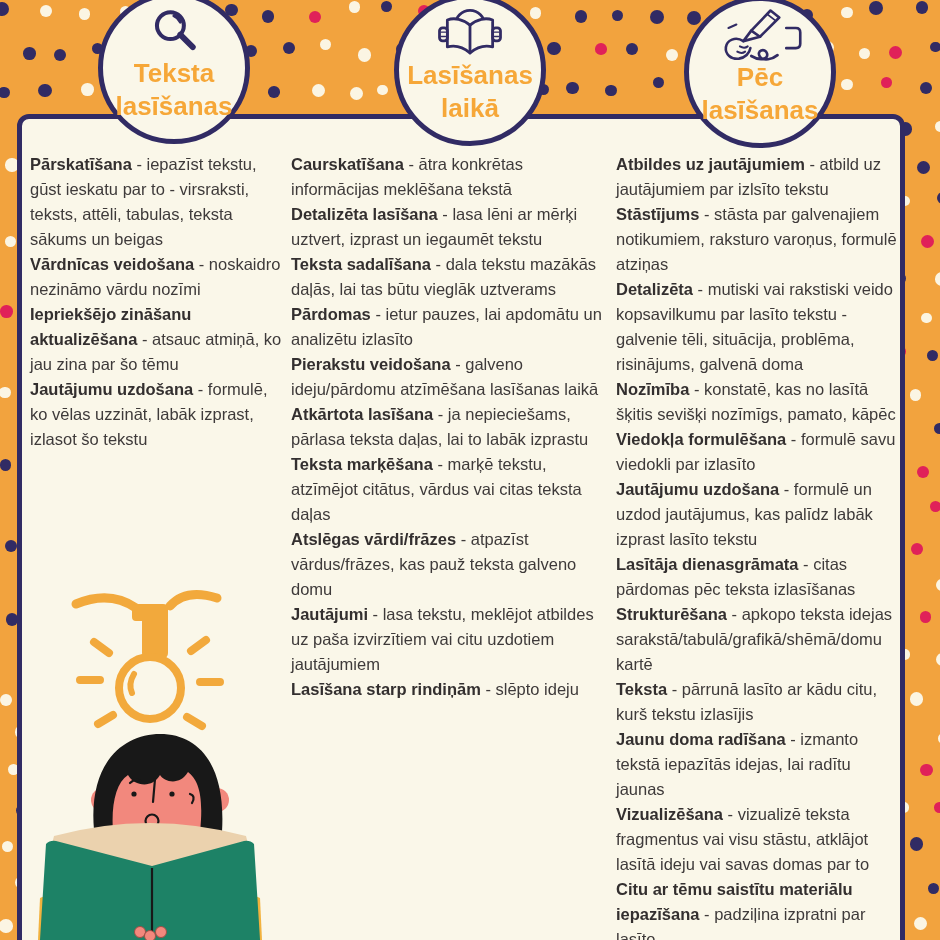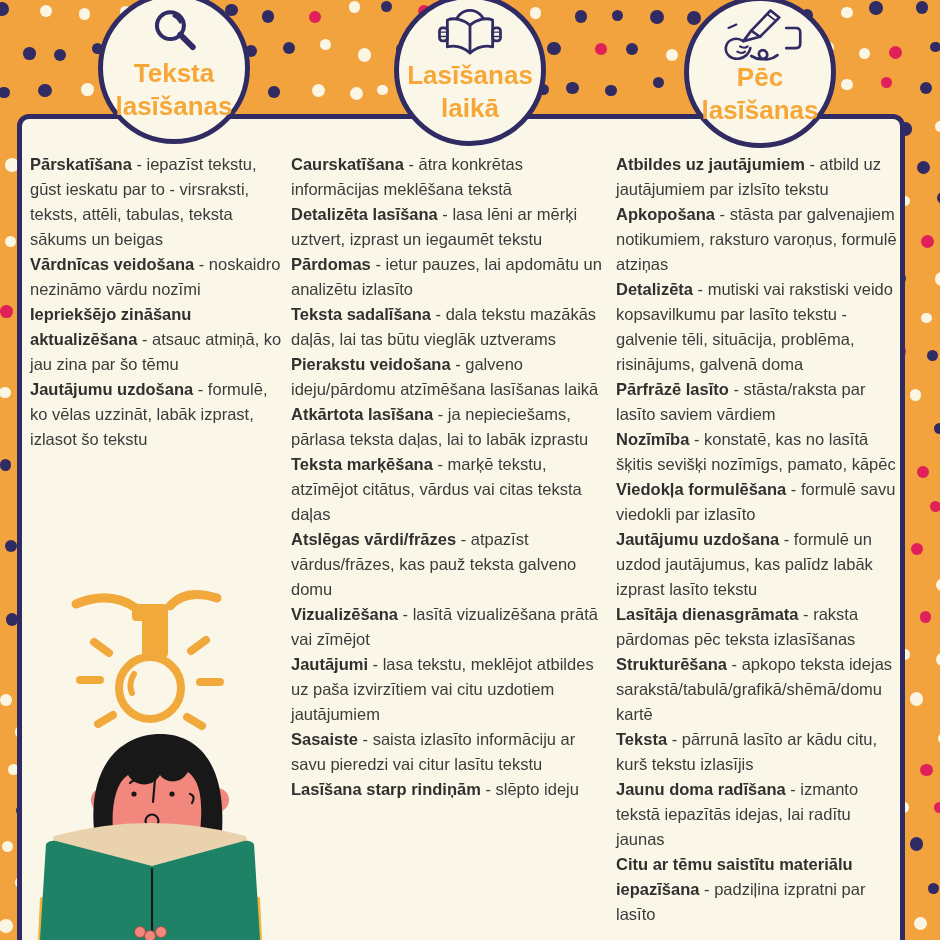--- a/index.html
+++ b/index.html
@@ -705,43 +705,41 @@
 
   <div class="col" id="col-1">
       <p><b>Pārskatīšana</b><span> - iepazīst tekstu, gūst ieskatu par to - virsraksti, teksts, attēli, tabulas, teksta sākums un beigas</span></p>
       <p><b>Vārdnīcas veidošana</b><span> - noskaidro nezināmo vārdu nozīmi</span></p>
       <p><b>Iepriekšējo zināšanu aktualizēšana</b><span> - atsauc atmiņā, ko jau zina par šo tēmu</span></p>
       <p><b>Jautājumu uzdošana</b><span> - formulē, ko vēlas uzzināt, labāk izprast, izlasot šo tekstu</span></p>
     </div>
   <div class="col" id="col-2">
       <p><b>Caurskatīšana</b><span> - ātra konkrētas informācijas meklēšana tekstā</span></p>
       <p><b>Detalizēta lasīšana</b><span> - lasa lēni ar mērķi uztvert, izprast un iegaumēt tekstu</span></p>
+      <p><b>Teksta sadalīšana</b><span> - dala tekstu mazākās daļās, lai tas būtu vieglāk uztverams</span></p>
       <p><b>Pārdomas</b><span> - ietur pauzes, lai apdomātu un analizētu izlasīto</span></p>
-      <p><b>Teksta sadalīšana</b><span> - dala tekstu mazākās daļās, lai tas būtu vieglāk uztverams</span></p>
       <p><b>Pierakstu veidošana</b><span> - galveno ideju/pārdomu atzīmēšana lasīšanas laikā</span></p>
       <p><b>Atkārtota lasīšana</b><span> - ja nepieciešams, pārlasa teksta daļas, lai to labāk izprastu</span></p>
       <p><b>Teksta marķēšana</b><span> - marķē tekstu, atzīmējot citātus, vārdus vai citas teksta daļas</span></p>
       <p><b>Atslēgas vārdi/frāzes</b><span> - atpazīst vārdus/frāzes, kas pauž teksta galveno domu</span></p>
-      <p><b>Vizualizēšana</b><span>  - lasītā vizualizēšana prātā vai zīmējot</span></p>
       <p><b>Jautājumi</b><span> - lasa tekstu, meklējot atbildes uz paša izvirzītiem vai citu uzdotiem jautājumiem</span></p>
-      <p><b>Sasaiste</b><span> - saista izlasīto informāciju ar savu pieredzi vai citur lasītu tekstu</span></p>
       <p><b>Lasīšana starp rindiņām</b><span> - slēpto ideju</span></p>
     </div>
   <div class="col" id="col-3">
       <p><b>Atbildes uz jautājumiem</b><span> - atbild uz jautājumiem par izlsīto tekstu</span></p>
-      <p><b>Apkopošana</b><span> - stāsta par galvenajiem notikumiem, raksturo varoņus, formulē atziņas</span></p>
+      <p><b>Stāstījums</b><span> - stāsta par galvenajiem notikumiem, raksturo varoņus, formulē atziņas</span></p>
       <p><b>Detalizēta</b><span> - mutiski vai rakstiski veido kopsavilkumu par lasīto tekstu - galvenie tēli, situācija, problēma, risinājums, galvenā doma</span></p>
-      <p><b>Pārfrāzē lasīto</b><span> - stāsta/raksta par lasīto saviem vārdiem</span></p>
       <p><b>Nozīmība</b><span> - konstatē, kas no lasītā šķitis sevišķi nozīmīgs, pamato, kāpēc</span></p>
       <p><b>Viedokļa formulēšana</b><span> - formulē savu viedokli par izlasīto</span></p>
       <p><b>Jautājumu uzdošana</b><span> - formulē un uzdod jautājumus, kas palīdz labāk izprast lasīto tekstu</span></p>
-      <p><b>Lasītāja dienasgrāmata</b><span> - raksta pārdomas pēc teksta izlasīšanas</span></p>
+      <p><b>Lasītāja dienasgrāmata</b><span> - citas pārdomas pēc teksta izlasīšanas</span></p>
       <p><b>Strukturēšana</b><span> - apkopo teksta idejas sarakstā/tabulā/grafikā/shēmā/domu kartē</span></p>
       <p><b>Teksta</b><span> - pārrunā lasīto ar kādu citu, kurš tekstu izlasījis</span></p>
       <p><b>Jaunu doma radīšana</b><span> - izmanto tekstā iepazītās idejas, lai radītu jaunas</span></p>
+      <p><b>Vizualizēšana</b><span> - vizualizē teksta fragmentus vai visu stāstu, atklājot lasītā ideju vai savas domas par to</span></p>
       <p><b>Citu ar tēmu saistītu materiālu iepazīšana</b><span> - padziļina izpratni par lasīto</span></p>
     </div>
 
   <svg id="illustration" viewBox="0 0 290 362">
     <g fill="none" stroke="#F2A93C" stroke-linecap="round">
       <path d="M 66 26 Q 100 12 126 30" stroke-width="9"></path>
       <path d="M 207 20 Q 176 10 160 28" stroke-width="9"></path>
       <path d="M 131 26 h 22 q 5 0 5 5 v 44 q 0 5 -5 5 h -16 q -5 0 -5 -5 v -32 h -6 q -4 0 -4 -4 v -9 q 0 -4 4 -4 z" fill="#F2A93C" stroke="none"></path>
       <circle cx="140" cy="110" r="31" stroke-width="8"></circle>
       <path d="M 124 96 q -6 10 -2 19" stroke-width="6"></path>

